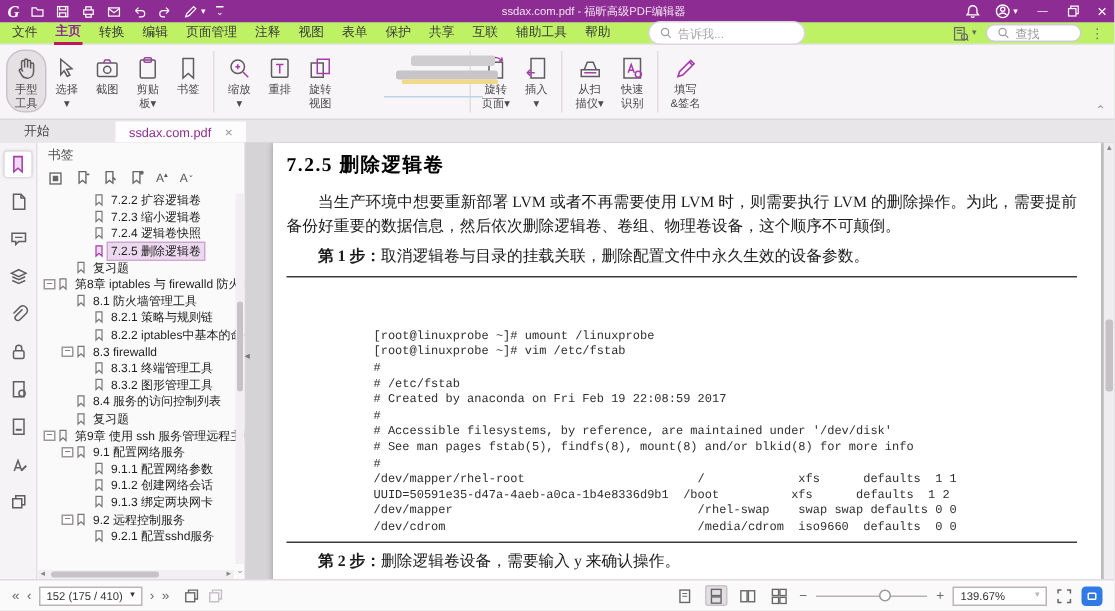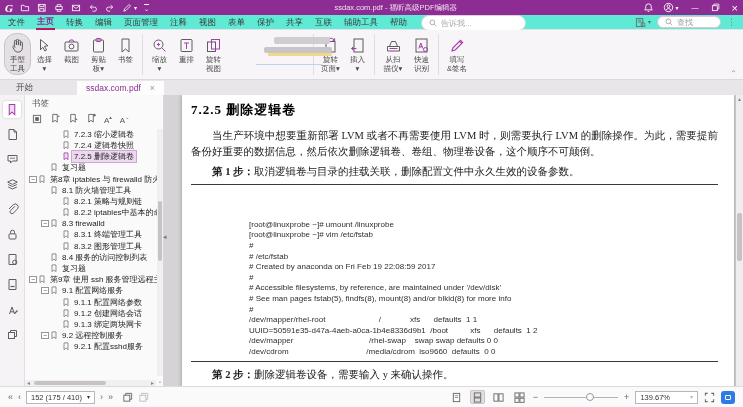--- a/index.html
+++ b/index.html
@@ -8,21 +8,21 @@
 svg{display:block}
 
 .titlebar{height:15px;background:#8d2c92;display:flex;align-items:center;color:#fff;padding:0 5px;gap:5px}
 .logo{font-family:"Liberation Serif",serif;font-weight:bold;font-style:italic;font-size:11px;color:#fff;margin-right:2px}
 .qat{display:flex;gap:7px;align-items:center}
 .tb-title{flex:1;text-align:center;font-size:7.5px;color:#f2e3f3;white-space:nowrap;overflow:hidden}
 .tb-right{display:flex;gap:9px;align-items:center}
 .win{display:flex;gap:12px;align-items:center;font-size:9px;margin-left:4px}
 .caret-s{font-size:6px;line-height:6px}
 
-.menubar{height:15px;background:#5eead4;border-bottom:1px solid #e6e3e7;display:flex;padding:0 7px;gap:13px;font-size:8.5px;color:#3a3a3a;white-space:nowrap}
+.menubar{height:15px;background:#bef264;border-bottom:1px solid #e6e3e7;display:flex;align-items:center;padding:0 7px;gap:24px;font-size:8.5px;color:#3a3a3a;white-space:nowrap}
 .mitem{cursor:default;height:15px;display:flex;align-items:center;padding:0 1px}
 .mitem.active{color:#8d2c92;font-weight:bold;border-bottom:2px solid #be185d}
 .tellme{display:flex;align-items:center;gap:4px;border:1px solid #d9d5da;border-radius:8px;height:16px;padding:0 7px;color:#a9a6aa;min-width:105px;background:#fff;font-size:8px}
 .mb-right{margin-left:auto;display:flex;align-items:center;gap:6px;color:#666}
 .findpill{display:flex;align-items:center;gap:4px;border:1px solid #cfccd0;border-radius:8px;height:12px;padding:0 7px;color:#999;width:64px;background:#fff;font-size:8px}
 .morev{font-size:9px;color:#777}
 
 .ribbon{height:50px;background:#f7f5f7;border-bottom:1px solid #dcd9dd;display:flex;align-items:flex-start;padding:3px 4px 0;position:relative}
 .rbtn{min-width:27px;display:flex;flex-direction:column;align-items:center;font-size:7.5px;line-height:8.5px;color:#4a4a4a;padding:2px 1px 1px;text-align:center;border:1px solid transparent;border-radius:12px}
 .rbtn.sel{background:#e4e0e4;border-color:#c9c4c9}
@@ -68,21 +68,21 @@
 .sb-hscroll{position:absolute;bottom:0;left:0;right:7px;height:6px;background:#f1eff1;display:flex;align-items:center}
 .sb-harrow{font-size:6px;color:#888;width:7px;text-align:center;line-height:6px}
 .sb-hthumb{height:4px;background:#c6c2c6;border-radius:2px;width:72px;margin-left:2px}
 .collapse-handle{position:absolute;left:163px;top:138px;font-size:7px;color:#777;z-index:5}
 
 .docarea{flex:1;position:relative;overflow:hidden}
 .page{position:absolute;left:18px;top:0;width:552px;height:300px;background:#fff;box-shadow:0 0 4px rgba(0,0,0,.3);padding:4px 16px 0 9px;font-family:"Liberation Serif",serif;color:#1b1b1b}
 .h-title{font-size:13px;font-weight:bold;letter-spacing:1px;margin:2px 0 9px;color:#000}
 .para{font-size:10.5px;line-height:15.5px;text-align:justify;text-indent:21px}
 .step{font-size:10.5px;line-height:15px;text-indent:21px;margin-top:5px}
-.codeblock{border-top:1px solid #3a3a3a;border-bottom:1px solid #3a3a3a;margin-top:5px;padding:3px 0 3px 58px;font-family:Liberation Sans, sans-serif;font-size:8px;line-height:10.6px;color:#2e2e2e;white-space:pre;overflow:hidden}
+.codeblock{border-top:1px solid #3a3a3a;border-bottom:1px solid #3a3a3a;margin-top:5px;padding:3px 0 3px 58px;font-family:Liberation Mono, monospace;font-size:8px;line-height:10.6px;color:#2e2e2e;white-space:pre;overflow:hidden}
 .doc-vscroll{position:absolute;right:0;top:0;bottom:0;width:7px;background:#efedf0}
 .doc-vthumb{position:absolute;left:1px;top:118px;width:5px;height:48px;background:#c5c1c5;border-radius:2px}
 .doc-up{position:absolute;top:1px;left:0;width:7px;text-align:center;font-size:6px;color:#888;line-height:6px}
 
 .statusbar{height:21px;background:#fafafa;border-top:1px solid #dedade;display:flex;align-items:center;padding:0 8px;gap:5px;font-size:9px;color:#555}
 .pagebox{border:1px solid #b9b5b9;height:13px;display:flex;align-items:center;padding:0 4px;gap:5px;font-size:7.5px;background:#fff;color:#333}
 .navg{color:#666;font-size:9px;line-height:9px}
 .sb-right{margin-left:auto;display:flex;align-items:center;gap:6px}
 .lay{width:15px;height:14px;display:flex;align-items:center;justify-content:center;border-radius:2px}
 .lay.active{background:#e2dee2;border:1px solid #c9c4c9}
@@ -454,20 +454,29 @@
           <svg width="10" height="11" viewBox="0 0 11 12" fill="none" stroke="#666" stroke-width="1">
             <path d="M3 1.5h5v8.5l-2.5-2L3 10z"></path>
             <circle cx="9.3" cy="2.3" r="1" fill="#666"></circle>
           </svg>
         </span>
       <span class="atool"><span>A</span><sup>▴</sup></span>
       <span class="atool"><span>A</span><sup>⌄</sup></span>
     </div>
     <div class="tree">
 
+    <div class="trow lvl3">
+          <span class="tg"></span>
+          <span class="bmw">
+            <svg width="8" height="9" viewBox="0 0 10 11">
+              <path class="bmp" d="M2.5 1h5v8.5L5 7.3 2.5 9.5z" stroke-width="1"></path>
+            </svg>
+          </span>
+          <span class="tl">7.2.2 扩容逻辑卷</span>
+        </div>
         <div class="trow lvl3">
           <span class="tg"></span>
           <span class="bmw">
             <svg width="8" height="9" viewBox="0 0 10 11">
               <path class="bmp" d="M2.5 1h5v8.5L5 7.3 2.5 9.5z" stroke-width="1"></path>
             </svg>
           </span>
           <span class="tl">7.2.3 缩小逻辑卷</span>
         </div>
         <div class="trow lvl3">

